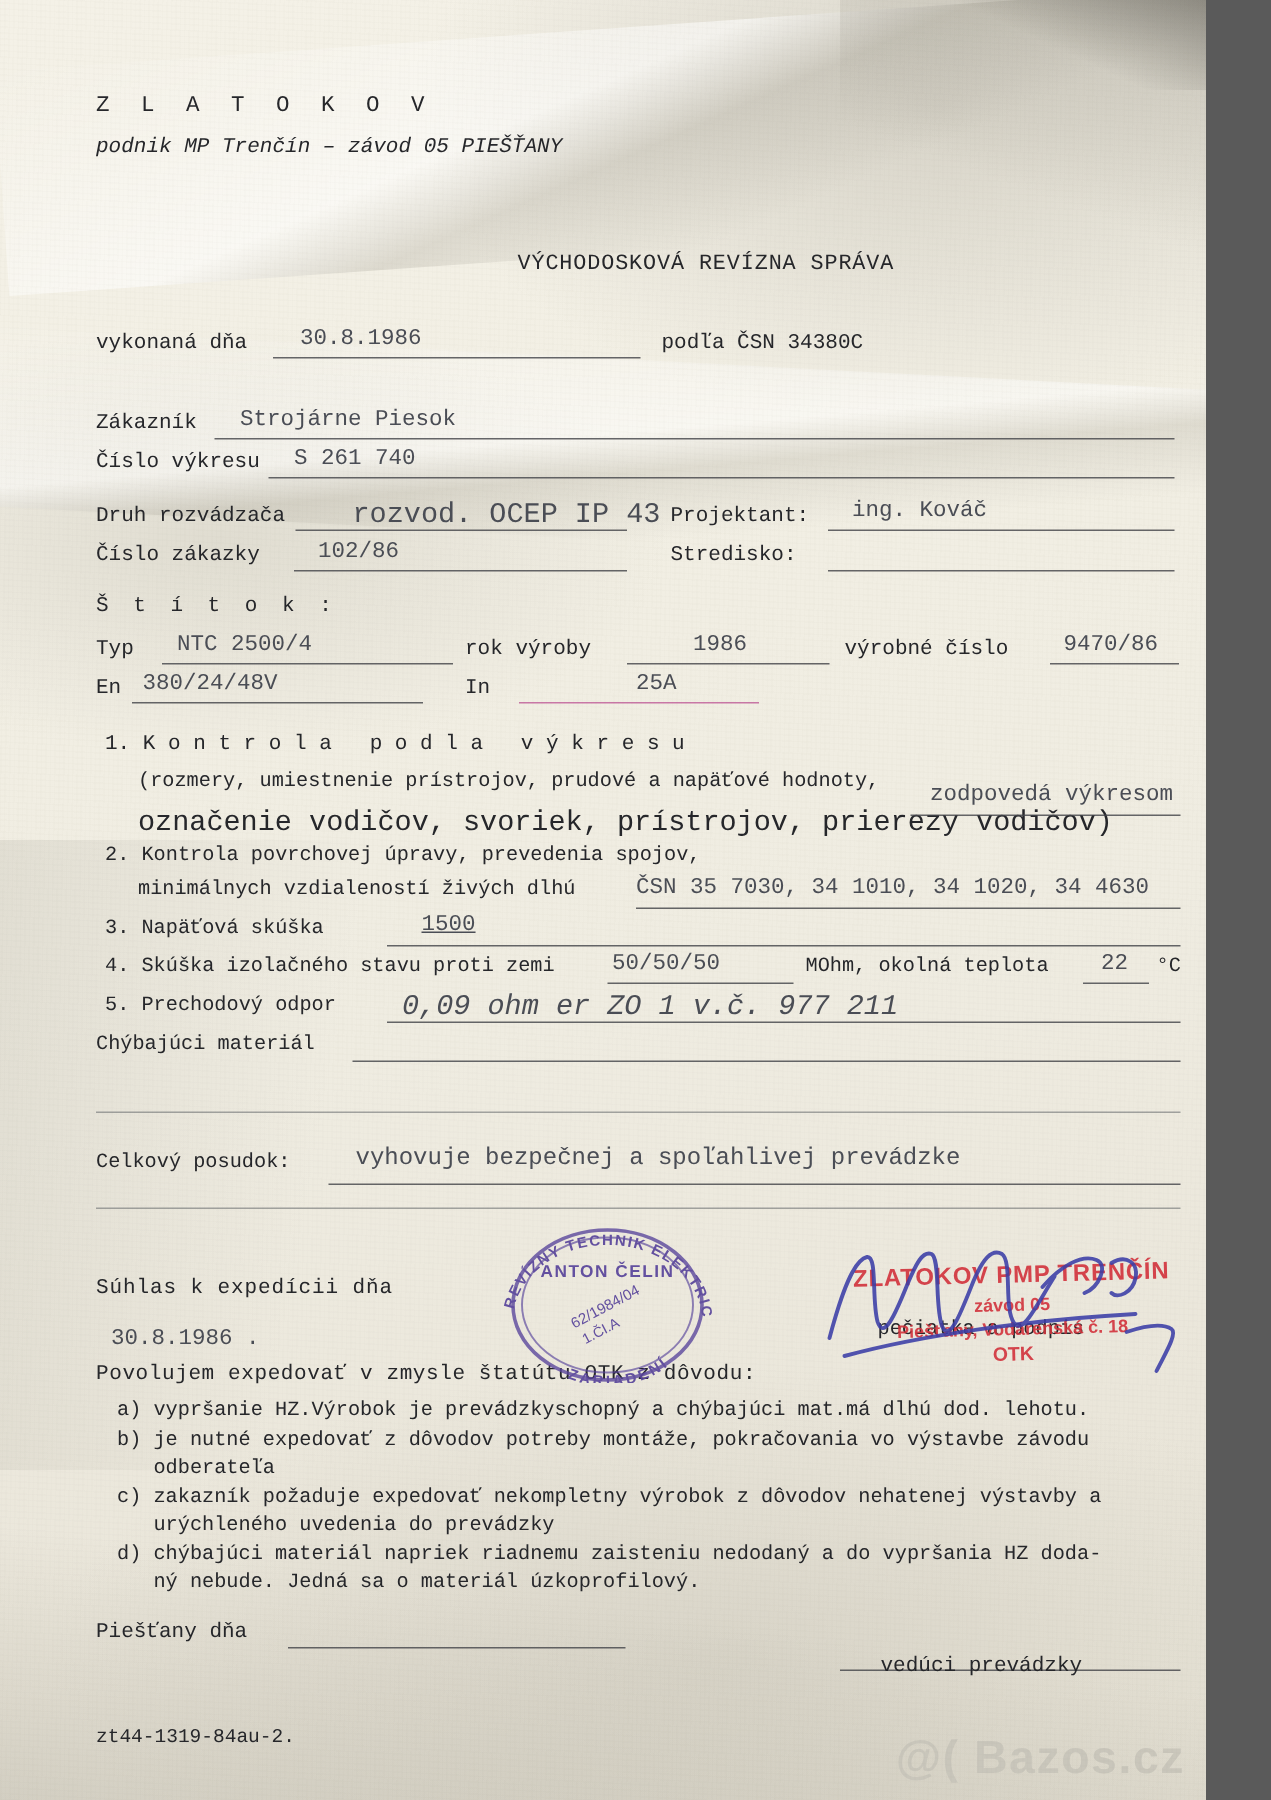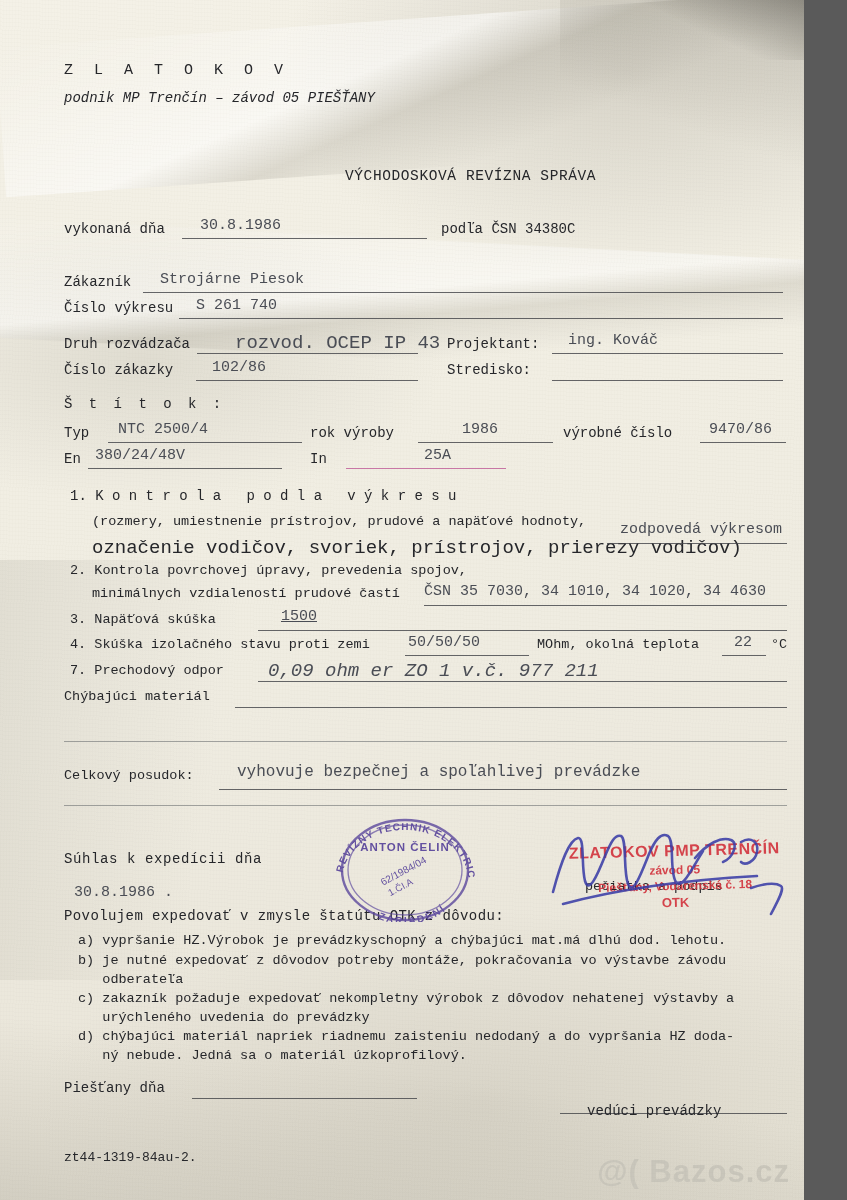--- a/index.html
+++ b/index.html
@@ -126,37 +126,37 @@
     <div class="t fill" style="left:424px;top:447px;font-size:15px;">25A</div>
     <div class="rule pink" style="left:346px;top:468px;width:160px;"></div>
 
     <div class="t lbl" style="left:70px;top:488px;font-size:14px;">1. K o n t r o l a   p o d l a   v ý k r e s u</div>
     <div class="t lbl" style="left:92px;top:514px;font-size:13.5px;">(rozmery, umiestnenie prístrojov, prudové a napäťové hodnoty,</div>
     <div class="t lbl" style="left:92px;top:537px;font-size:19px;">označenie vodičov, svoriek, prístrojov, prierezy vodičov)</div>
     <div class="t fill" style="left:620px;top:521px;font-size:15px;">zodpovedá výkresom</div>
     <div class="rule" style="left:607px;top:543px;width:180px;"></div>
 
     <div class="t lbl" style="left:70px;top:563px;font-size:13.5px;">2. Kontrola povrchovej úpravy, prevedenia spojov,</div>
-    <div class="t lbl" style="left:92px;top:586px;font-size:13.5px;">minimálnych vzdialeností prudové častí</div>
+    <div class="t lbl" style="left:92px;top:586px;font-size:13.5px;">minimálnych vzdialeností živých dlhú</div>
     <div class="t fill" style="left:424px;top:583px;font-size:15px;">ČSN 35 7030, 34 1010, 34 1020, 34 4630</div>
     <div class="rule" style="left:424px;top:605px;width:363px;"></div>
 
     <div class="t lbl" style="left:70px;top:612px;font-size:13.5px;">3. Napäťová skúška</div>
     <div class="t fill" style="left:281px;top:608px;font-size:15px;text-decoration:underline;">1500</div>
     <div class="rule" style="left:258px;top:630px;width:529px;"></div>
 
     <div class="t lbl" style="left:70px;top:637px;font-size:13.5px;">4. Skúška izolačného stavu proti zemi</div>
     <div class="t fill" style="left:408px;top:634px;font-size:15px;">50/50/50</div>
     <div class="rule" style="left:405px;top:655px;width:124px;"></div>
     <div class="t lbl" style="left:537px;top:637px;font-size:13.5px;">MOhm, okolná teplota</div>
     <div class="t fill" style="left:734px;top:634px;font-size:15px;">22</div>
     <div class="rule" style="left:722px;top:655px;width:44px;"></div>
     <div class="t lbl" style="left:771px;top:637px;font-size:13.5px;">°C</div>
 
-    <div class="t lbl" style="left:70px;top:663px;font-size:13.5px;">7. Prechodový odpor</div>
+    <div class="t lbl" style="left:70px;top:663px;font-size:13.5px;">5. Prechodový odpor</div>
     <div class="t fill" style="left:268px;top:660px;font-size:19px;font-style:italic;">0,09 ohm er ZO 1 v.č. 977 211</div>
     <div class="rule" style="left:258px;top:681px;width:529px;"></div>
 
     <div class="t lbl" style="left:64px;top:689px;font-size:13.5px;">Chýbajúci materiál</div>
     <div class="t fill" style="left:244px;top:686px;font-size:15px;"></div>
     <div class="rule" style="left:235px;top:707px;width:552px;"></div>
 
     <div class="rule soft" style="left:64px;top:741px;width:723px;"></div>
 
     <div class="t lbl" style="left:64px;top:768px;font-size:13.5px;">Celkový posudok:</div>

